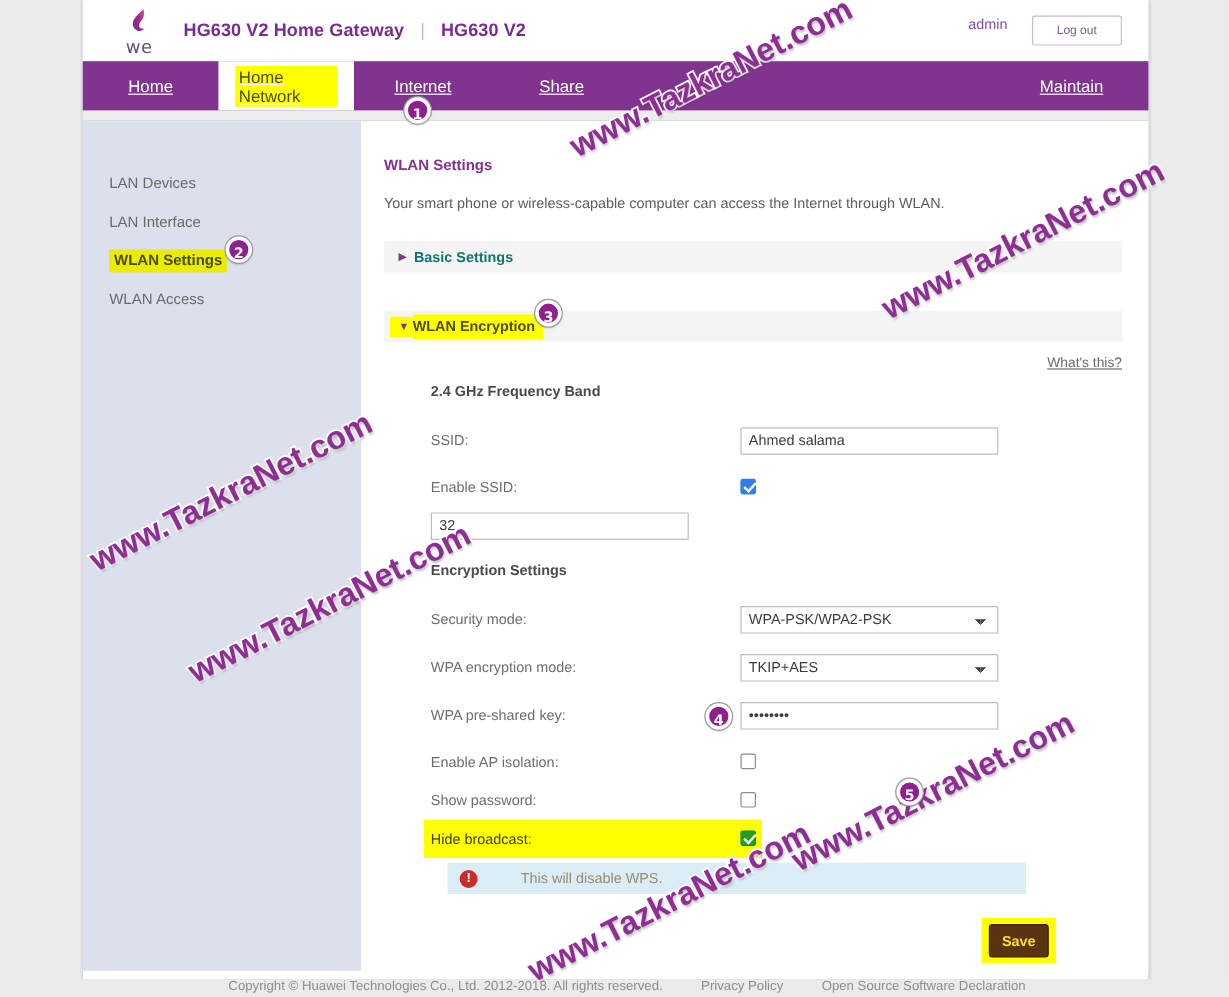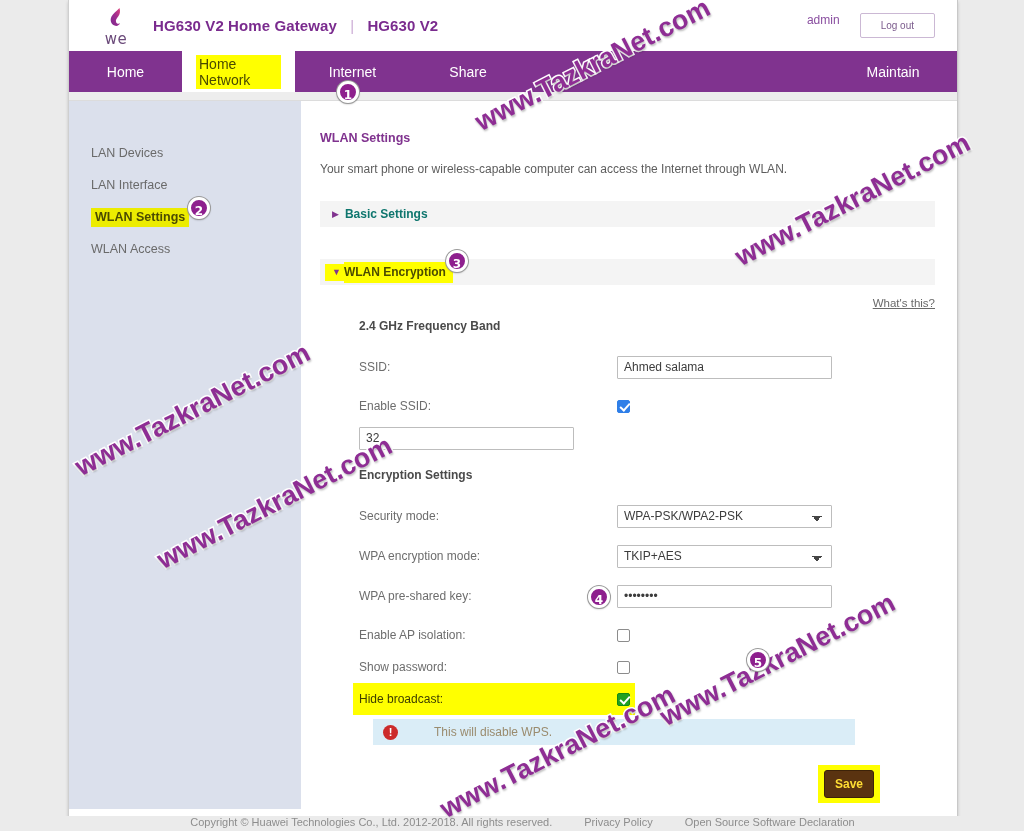--- a/index.html
+++ b/index.html
@@ -54,21 +54,21 @@
   }
 
   
   .nav {
     height: 41px; background: #80338f;
     display: flex; align-items: stretch; position: relative;
   }
   .nav-item {
     display: flex; align-items: center; justify-content: center;
     color: #ffffff; font-size: 14px; cursor: pointer;
-    padding: 0 14px; position: relative;
+    padding: 0 14px; position: relative; text-decoration: underline;
   }
   .nav-home      { width: 113px; }
   .nav-internet  { width: 115px; }
   .nav-homenet   { width: 113px; background: #ffffff; }
   .nav-share     { width: 116px; }
   .nav-maintain  { margin-left: auto; width: 128px; }
   .nav-homenet .nav-label {
     background: #ffff00; color: #4a4a00; padding: 1px 3px;
     font-weight: normal;
   }

